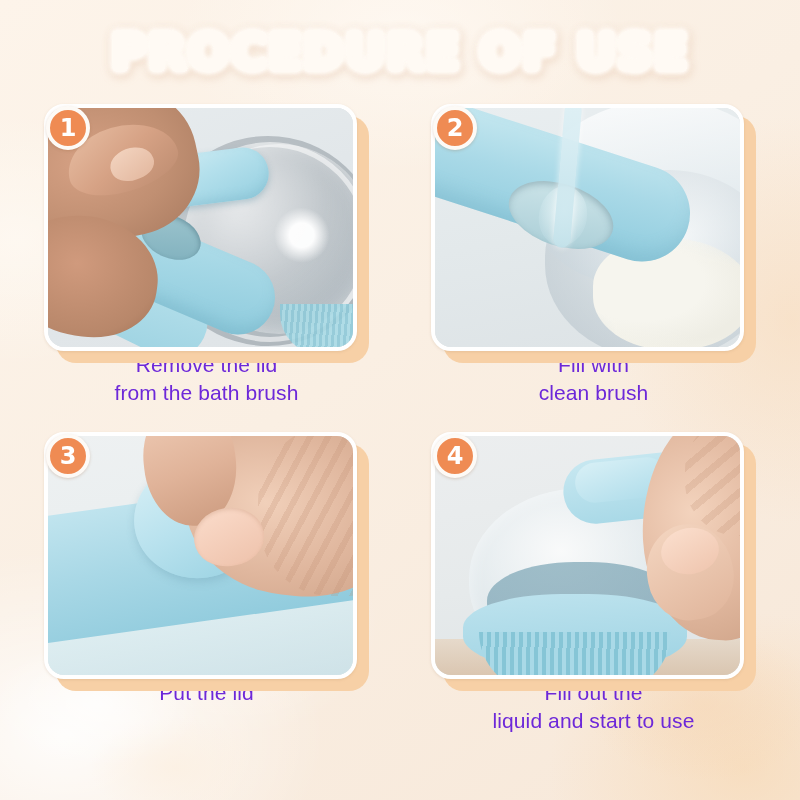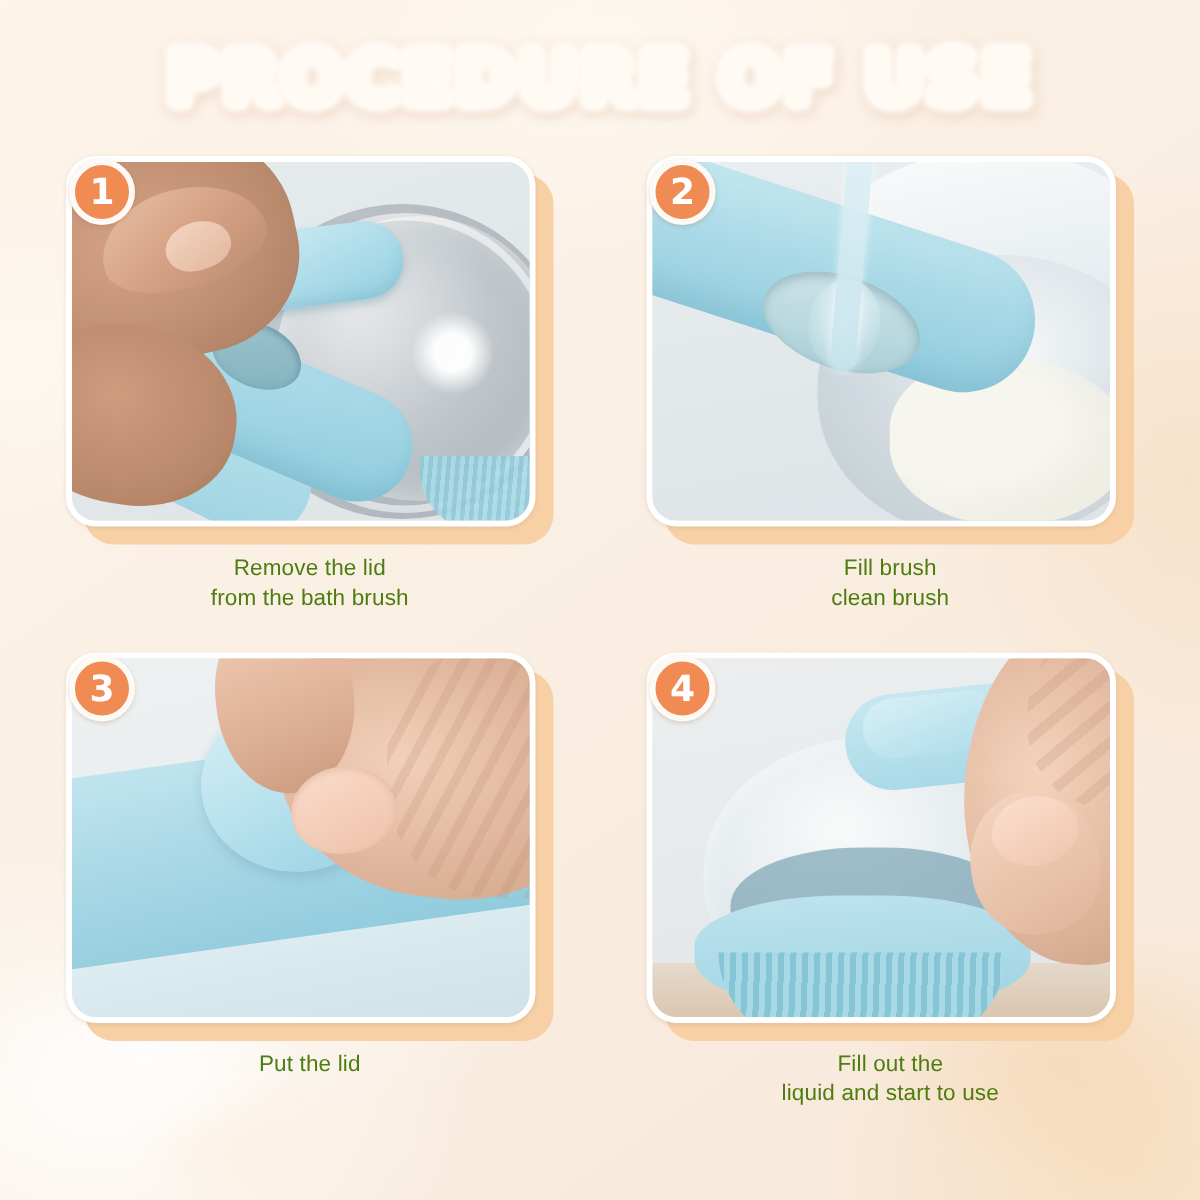--- a/index.html
+++ b/index.html
@@ -113,26 +113,25 @@
     font-family:"DejaVu Sans", sans-serif;
     font-size:24px;
     font-weight:700;
     display:flex; align-items:center; justify-content:center;
     line-height:1;
     box-shadow:0 1px 3px rgba(150,100,60,.25);
   }
 
   
   .caption {
-    margin-top:18px;
     width:325px;
     text-align:center;
-    color:#4d7c0f;
+    color:#6d28d9;
     font-family:"Liberation Sans", sans-serif;
-    font-size:15px;
+    font-size:21px;
     font-weight:300;
     line-height:1.32;
     letter-spacing:.1px;
   }
   .caption .l2 { display:block; }
 
   
 
   .ph { position:absolute; inset:0; }
 
@@ -437,21 +436,21 @@
           <div class="p2-bowl"></div>
           <div class="p2-foam"></div>
           <div class="p2-handle"></div>
           <div class="p2-hole"></div>
           <div class="p2-splash"></div>
           <div class="p2-stream"></div>
         </div>
       </div>
       <div class="badge">2</div>
       <div class="caption">
-        <span class="l1">Fill brush</span>
+        <span class="l1">Fill with</span>
         <span class="l2">clean brush</span>
       </div>
     </div>
 
     <div class="step">
       <div class="photo-shadow"></div>
       <div class="photo-card">
         <div class="ph">
           <div class="p3-bg"></div>
           <div class="p3-glass"></div>

